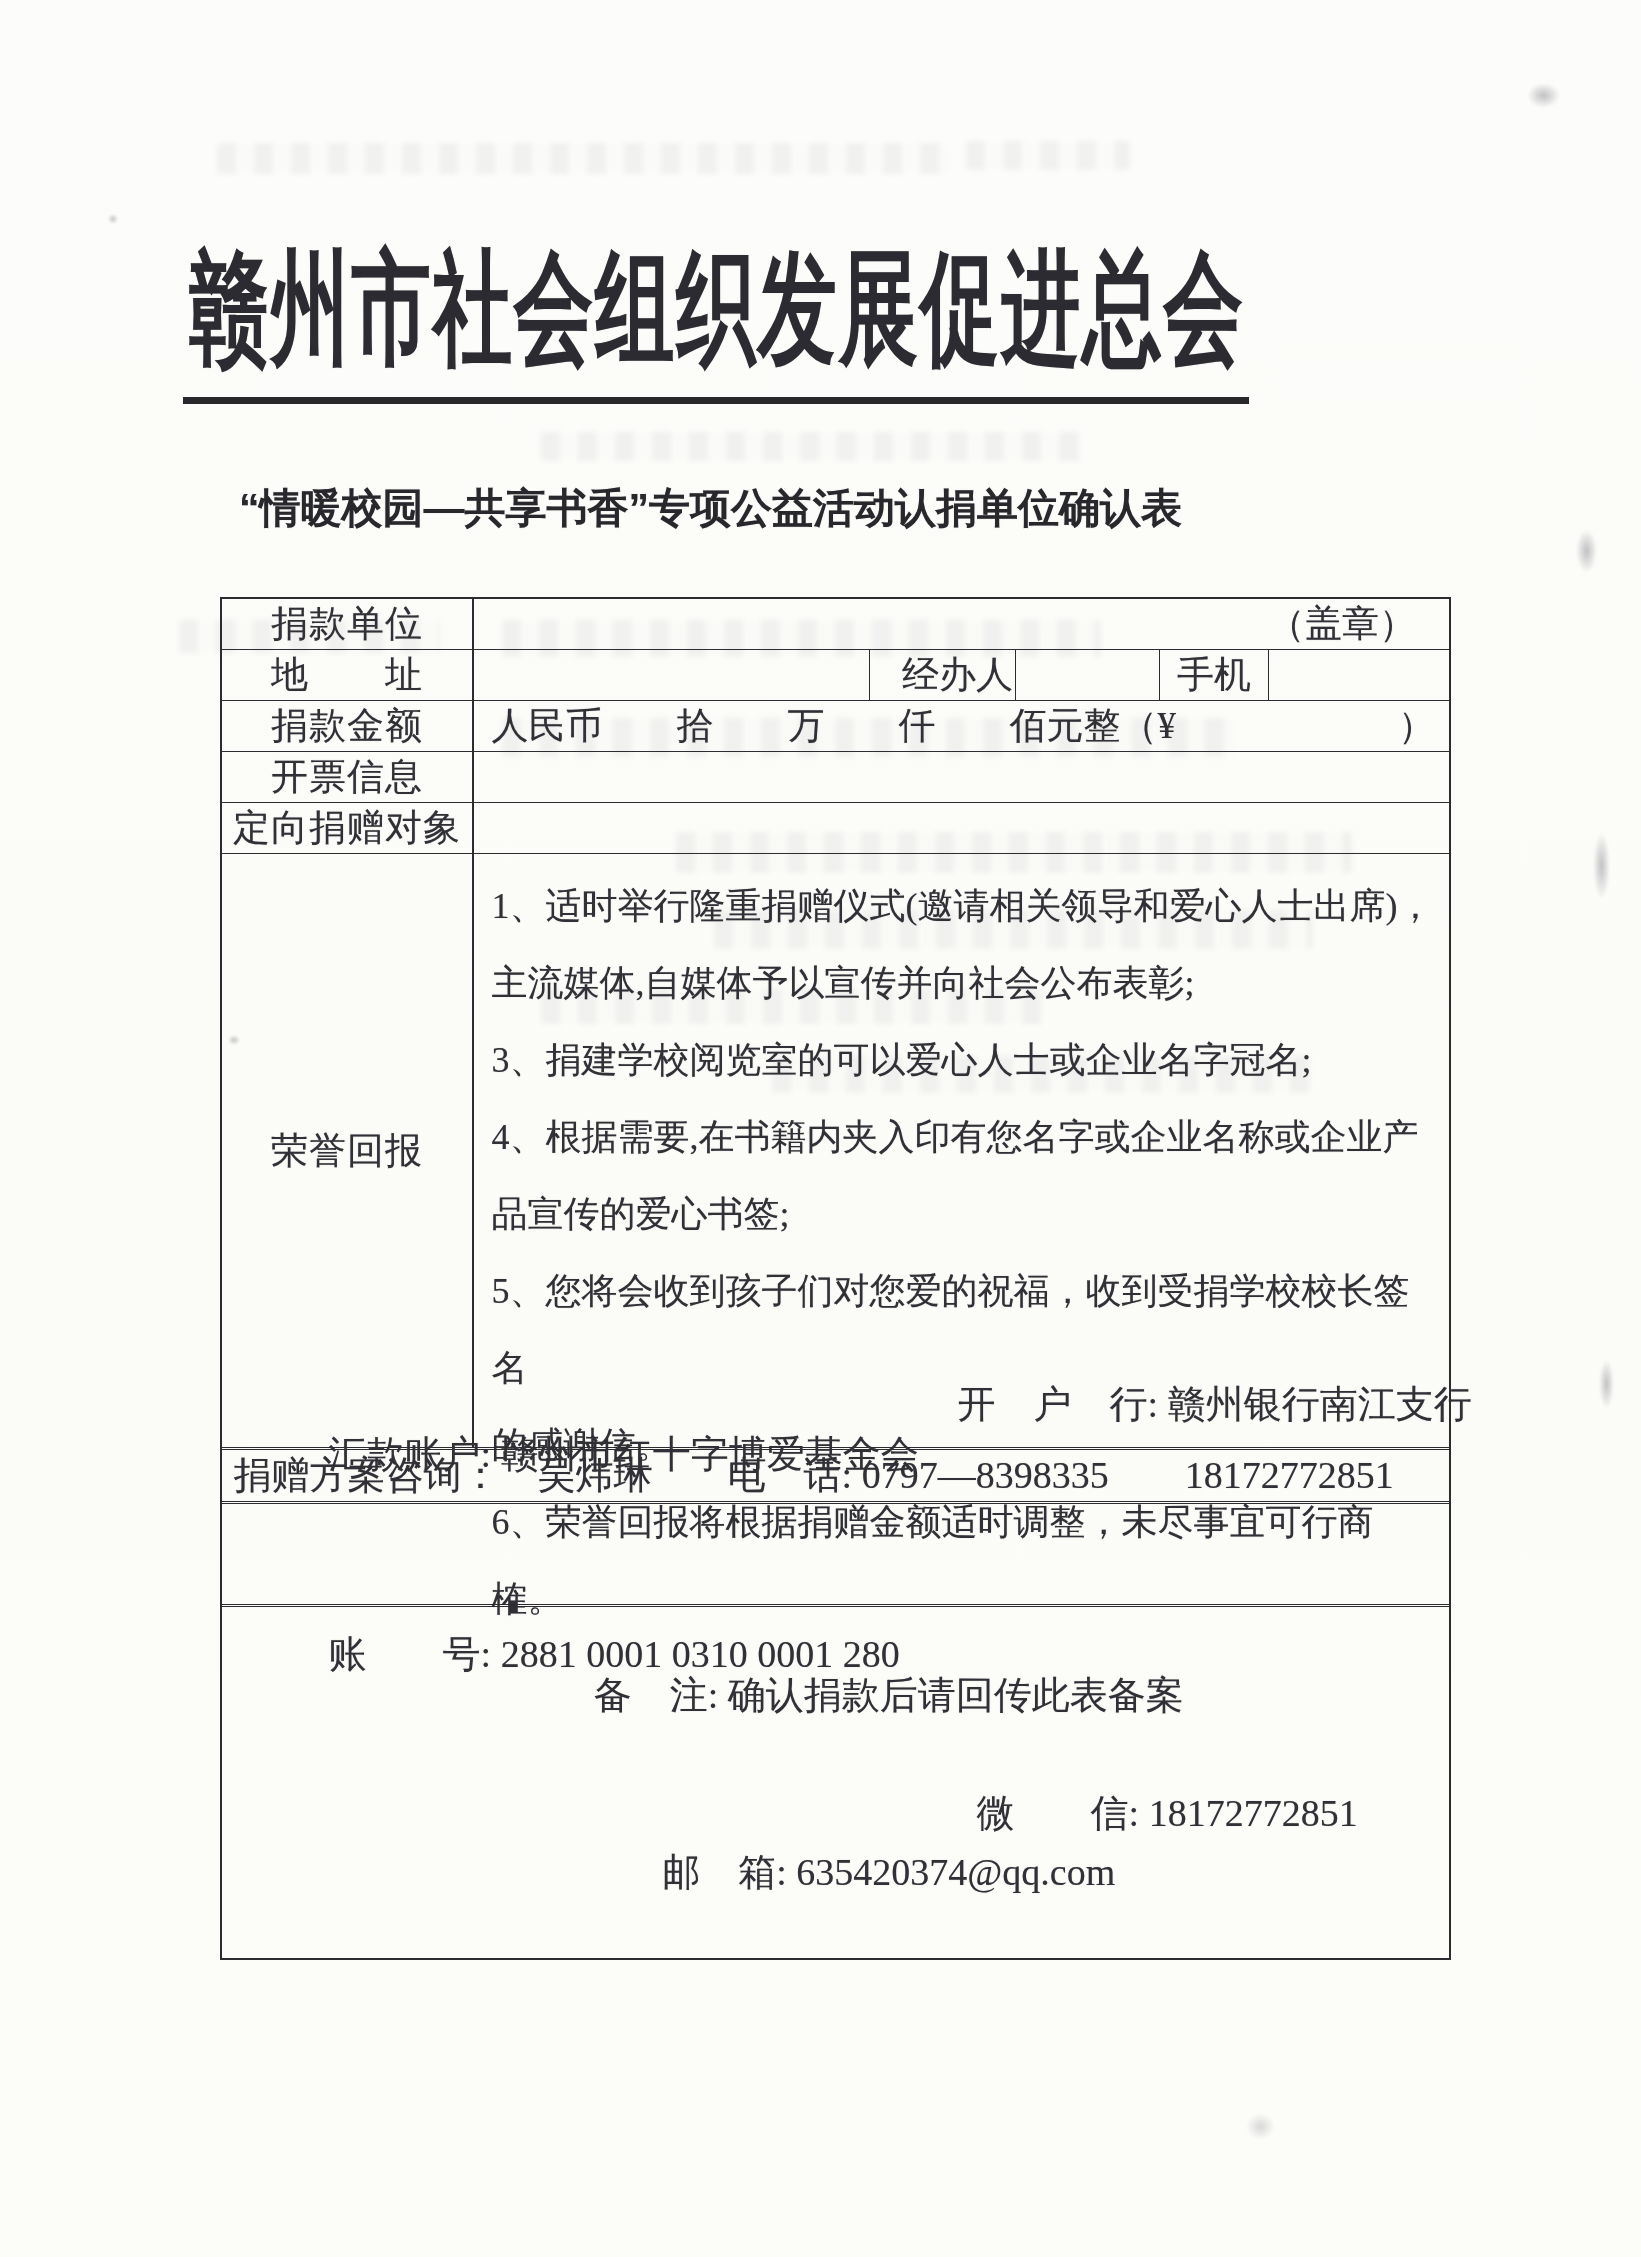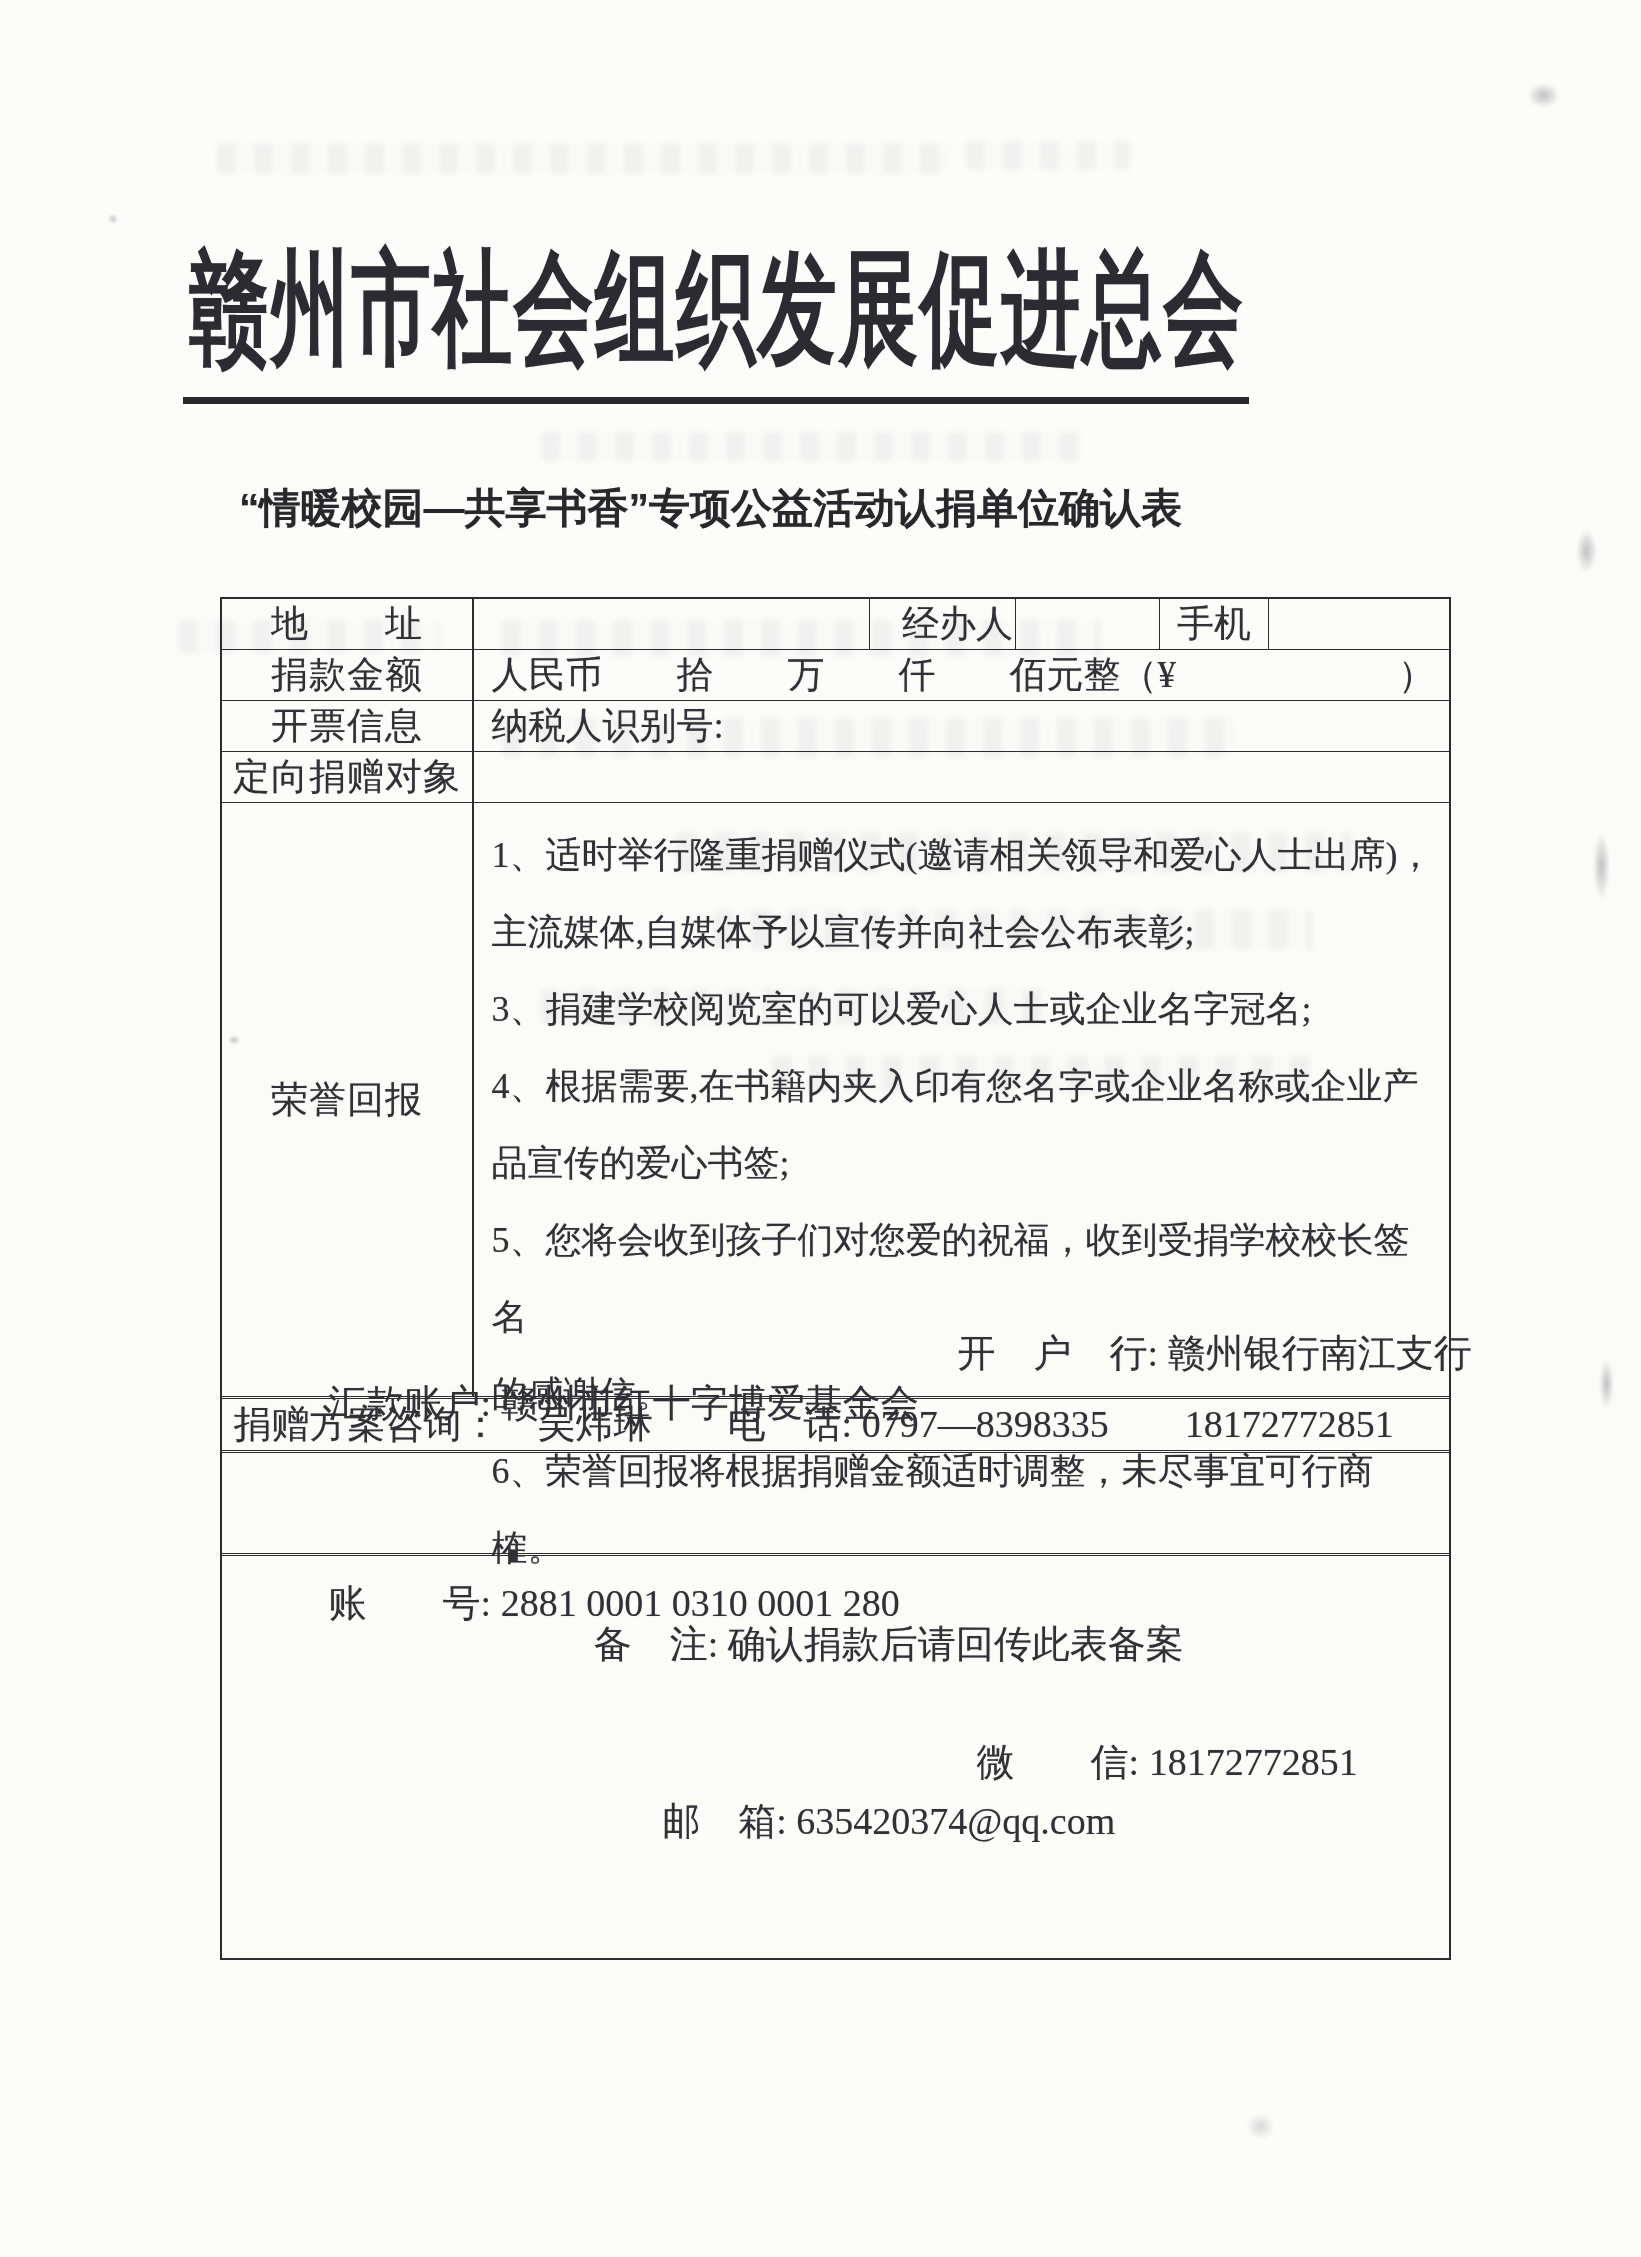--- a/index.html
+++ b/index.html
@@ -114,38 +114,43 @@
   <div class="smudge" style="left:1246px;top:2113px;width:29px;height:27px;opacity:.6;"></div>
   <div class="smudge" style="left:108px;top:214px;width:9.7px;height:9.7px;"></div>
   <div class="smudge" style="left:228px;top:1035px;width:11.6px;height:9.7px;"></div>
 
   <h1 class="org-title ink">赣州市社会组织发展促进总会</h1>
   <div class="title-rule"></div>
   <h2 class="form-title ink">“情暖校园—共享书香”专项公益活动认捐单位确认表</h2>
 
   <div class="form-table ink">
 
+    <div class="t-row r1">
+      <div class="label-cell">捐款单位</div>
+      <div class="content-cell seal-cell">
+        <span>（盖章）</span>
+      </div>
+    </div>
 
     <div class="t-row r2">
       <div class="label-cell">地　　址</div>
       <div class="cell-mid-label address-value"></div>
       <div class="cell-mid-label agent-label">经办人</div>
       <div class="cell-mid-label agent-value"></div>
       <div class="cell-mid-label mobile-label">手机</div>
       <div class="cell-mid-label mobile-value"></div>
     </div>
 
     <div class="t-row r3">
       <div class="label-cell">捐款金额</div>
       <div class="content-cell pad-left" style="white-space:pre;text-align:center;">人民币　　拾　　万　　仟　　佰元整（¥　　　　　　）</div>
     </div>
 
     <div class="t-row r4">
       <div class="label-cell">开票信息</div>
-      <div class="content-cell pad-left">纳税人识别号:</div>
     </div>
 
     <div class="t-row r5">
       <div class="label-cell">定向捐赠对象</div>
       <div class="content-cell"></div>
     </div>
 
     <div class="t-row r6">
       <div class="label-cell">荣誉回报</div>
       <div class="honor-content" style="flex:1;">

